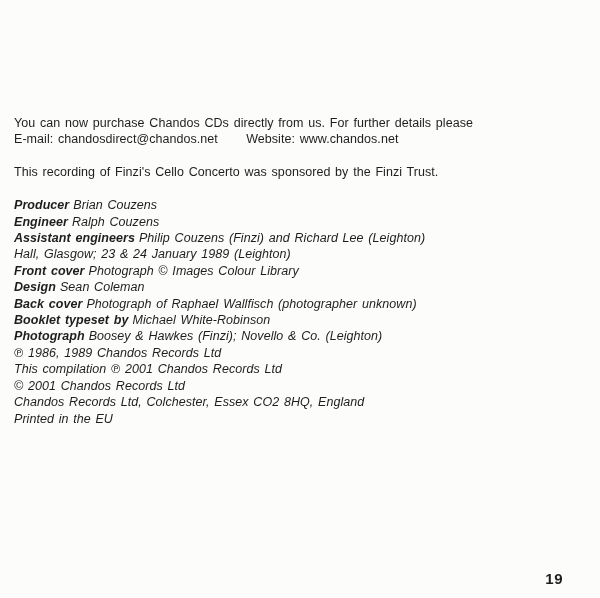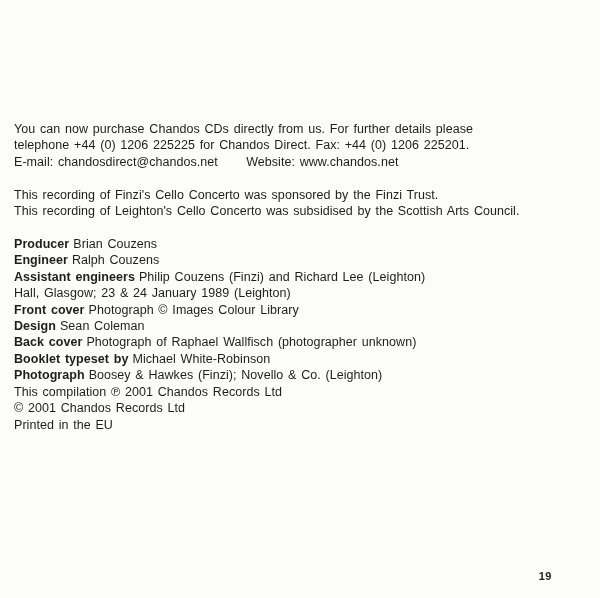--- a/index.html
+++ b/index.html
@@ -6,67 +6,67 @@
   body{
     width:600px;height:598px;
     background:#fcfcfb;
     font-family:"Liberation Sans",sans-serif;
     color:#1e1e1e;
     overflow:hidden;
     position:relative;
   }
   .content{
     position:absolute;
-    left:14px;top:121px;width:582px;
+    left:14px;top:115px;width:582px;
     font-size:12.5px;
     line-height:16.4px;
     letter-spacing:0.05px;
     word-spacing:1.2px;
   }
   .ln{white-space:pre;}
   .para{margin:0 0 16.5px 0;}
   .para:last-child{margin-bottom:0;}
-  .credits{margin-top:11px;}
+  .credits{margin-top:11px;font-style:italic;}
   .ln b{font-weight:700;margin-right:4px;}
   .ln b:empty{display:none;margin:0;}
   .page-num{
-    position:absolute;right:48px;top:570px;
-    font-size:11px;font-weight:700;letter-spacing:0.5px;
+    position:absolute;right:37px;top:570px;
+    font-size:15px;font-weight:700;letter-spacing:0.5px;
     color:#1e1e1e;
   }
 </style>
 </head>
 <body>
 
 <div class="content">
 
   <div class="para">
     <div class="ln">You can now purchase Chandos CDs directly from us. For further details please</div>
-    <div class="ln">telephone +44 (0) 1206 225225 for Chandos Direct. Fax: +44 (0) 1206 225201.</div>
     <div class="ln">E-mail: chandosdirect@chandos.net      Website: www.chandos.net</div>
   </div>
 
   <div class="para">
   </div>
 
   <div class="para">
     <div class="ln">This recording of Finzi's Cello Concerto was sponsored by the Finzi Trust.</div>
-    <div class="ln">This recording of Leighton's Cello Concerto was subsidised by the Scottish Arts Council.</div>
   </div>
 
   <div class="credits">
     <div class="ln"><b>Producer</b><span>Brian Couzens</span></div>
     <div class="ln"><b>Engineer</b><span>Ralph Couzens</span></div>
     <div class="ln"><b>Assistant engineers</b><span>Philip Couzens (Finzi) and Richard Lee (Leighton)</span></div>
     <div class="ln"><span>Hall, Glasgow; 23 &amp; 24 January 1989 (Leighton)</span></div>
     <div class="ln"><b>Front cover</b><span>Photograph © Images Colour Library</span></div>
     <div class="ln"><b>Design</b><span>Sean Coleman</span></div>
     <div class="ln"><b>Back cover</b><span>Photograph of Raphael Wallfisch (photographer unknown)</span></div>
     <div class="ln"><b>Booklet typeset by</b><span>Michael White-Robinson</span></div>
     <div class="ln"><b>Photograph</b><span>Boosey &amp; Hawkes (Finzi); Novello &amp; Co. (Leighton)</span></div>
+    <div class="ln"><span>℗ 1986, 1989 Chandos Records Ltd</span></div>
     <div class="ln"><span>This compilation ℗ 2001 Chandos Records Ltd</span></div>
     <div class="ln"><span>© 2001 Chandos Records Ltd</span></div>
+    <div class="ln"><span>Chandos Records Ltd, Colchester, Essex CO2 8HQ, England</span></div>
     <div class="ln"><span>Printed in the EU</span></div>
   </div>
 
 </div>
 
 <div class="page-num">19</div>
 
 </body></html>

